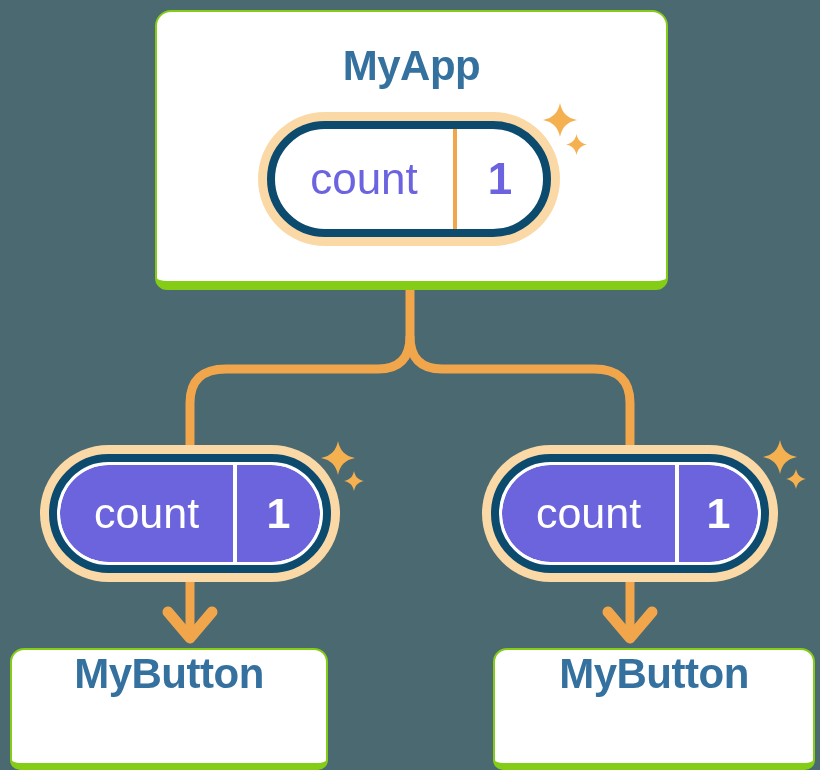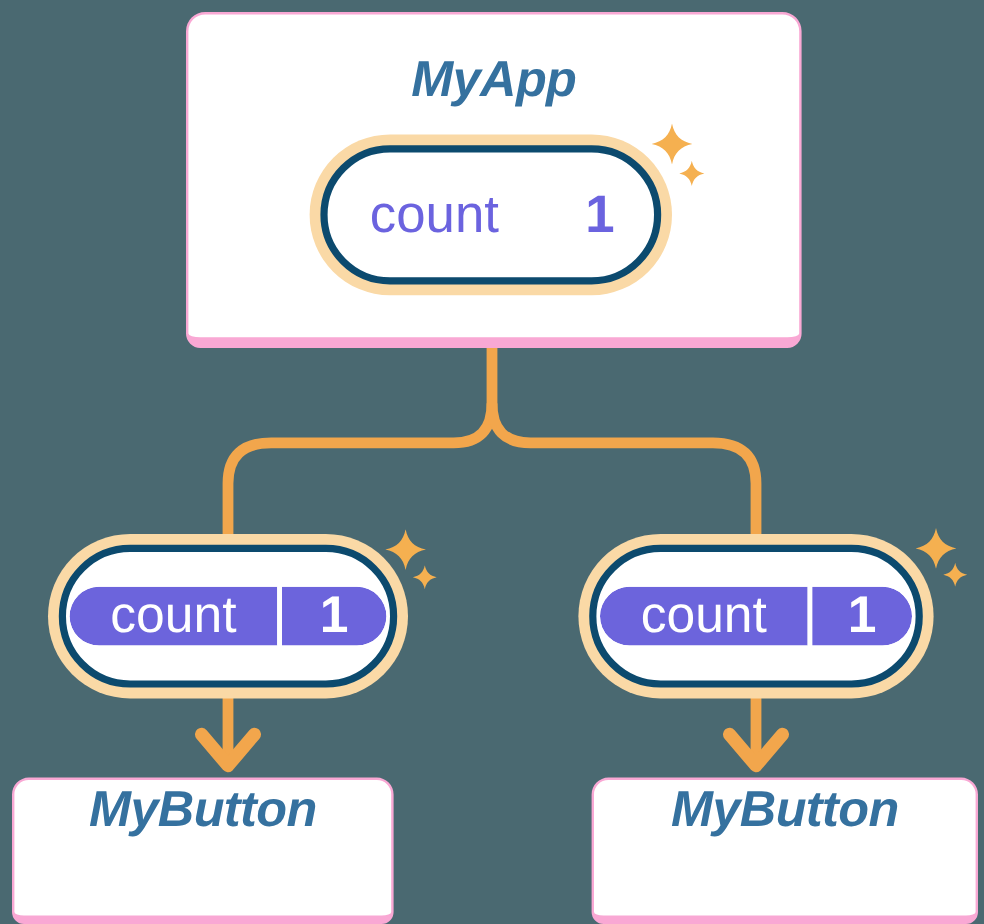--- a/index.html
+++ b/index.html
@@ -16,24 +16,23 @@
   
   .connector-svg {
     position: absolute; left: 0; top: 0;
     width: 820px; height: 770px;
     z-index: 1;
   }
   
   .card {
     position: absolute;
     background: #FFFFFF;
-    border: 2px solid #f9a8d4;
+    border: 2px solid #84cc16;
     box-sizing: border-box;
     z-index: 2;
-    font-style: italic;
   }
   .card.root {
     left: 155px; top: 10px;
     width: 513px; height: 280px;
     border-bottom-width: 9px;
     border-radius: 16px 16px 12px 12px;
   }
   .card.child {
     top: 648px; height: 122px;
     border-bottom-width: 7px;
@@ -62,26 +61,25 @@
     position: absolute;
     z-index: 3;
     background: #FAD9A6;           
     border-radius: 999px;
     box-sizing: border-box;
     padding: 9px;
   }
   .pill-ring {
     width: 100%; height: 100%;
     box-sizing: border-box;
-    border: 6px solid #0c4a6e;     
+    border: 8px solid #0c4a6e;     
     border-radius: 999px;
     background: #FFFFFF;
     display: flex;
     overflow: hidden;
-    align-items: center;
   }
   
   .pill.state { left: 258px; top: 112px; width: 302px; height: 134px; }
   .pill.state .seg {
     display: flex; align-items: center; justify-content: center;
     color: #6B63DF;
     font-size: 44px;
   }
   .pill.state .seg.label { width: 178px; }
   .pill.state .seg.value { flex: 1; font-weight: 700; }

